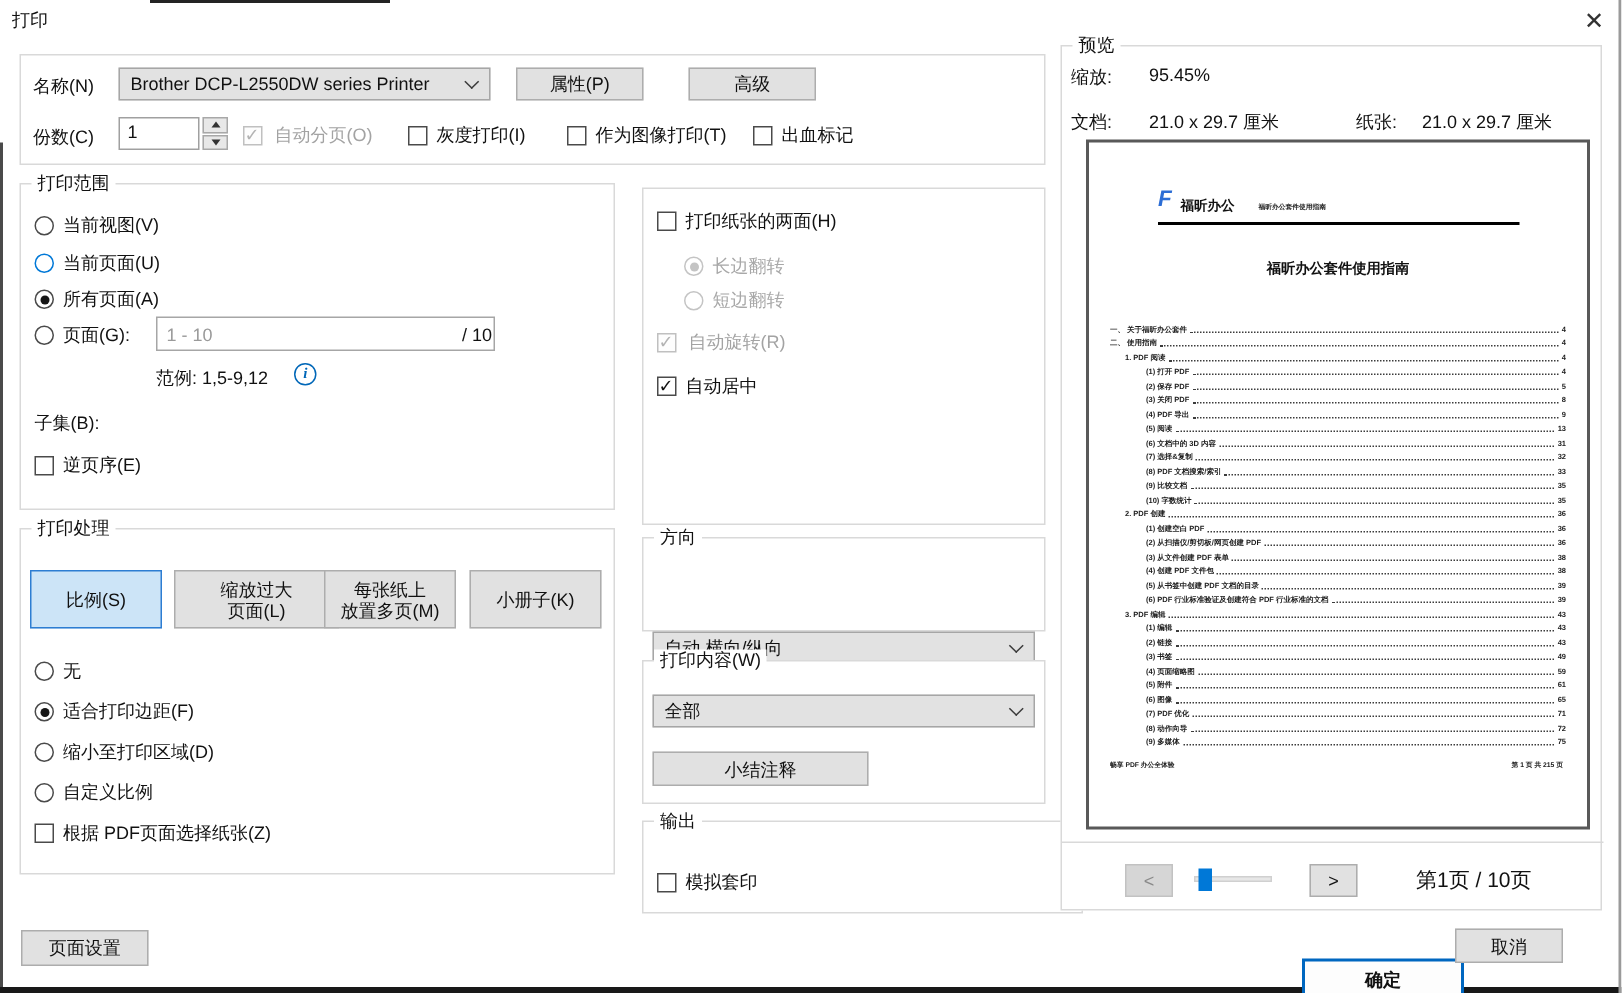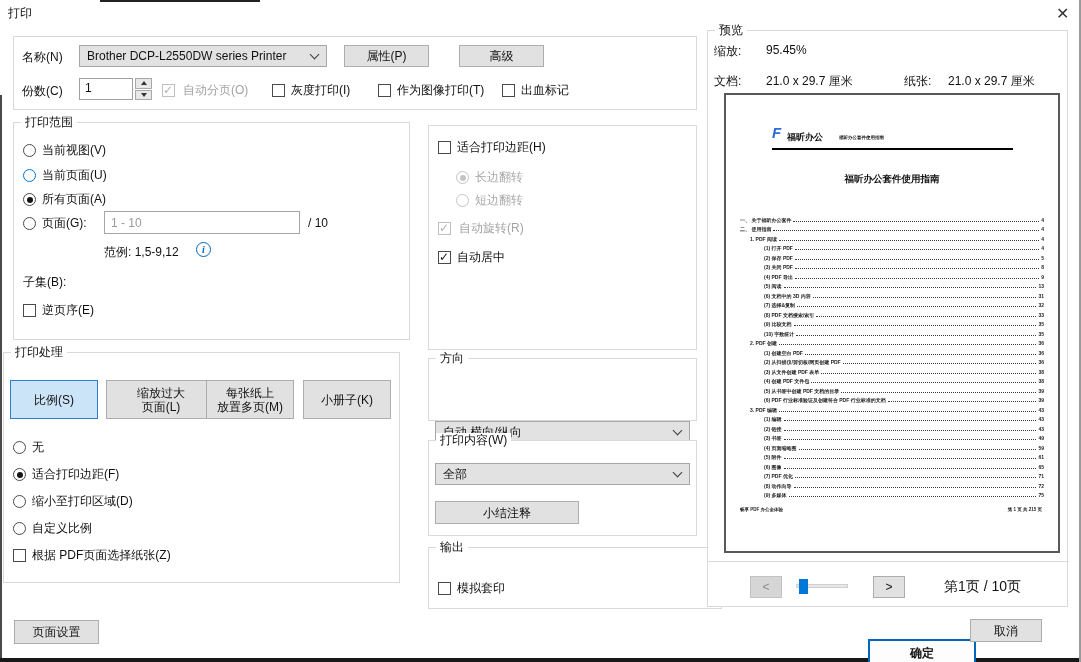--- a/index.html
+++ b/index.html
@@ -115,32 +115,32 @@
     <span>当前页面(U)</span>
   </label>
   <label class="rad checked" style="left:9px;top:68px;">
     <span class="dot"></span>
     <span>所有页面(A)</span>
   </label>
   <label class="rad" style="left:9px;top:92px;">
     <span class="dot"></span>
     <span>页面(G):</span>
   </label>
-  <input class="inp" style="left: 90px; top: 88px; width: 196px; height: 23px;" placeholder="1 - 10">
+  <input class="inp" style="left: 90px; top: 88px; width: 226px; height: 23px;" placeholder="1 - 10">
   <div class="abs" style="left:294px;top:93px;">/ 10</div>
   <div class="abs" style="left:90px;top:121px;">范例: 1,5-9,12</div>
   <span class="info-i abs" style="left:182px;top:119px;">i</span>
   <div class="abs" style="left:9px;top:151px;">子集(B):</div>
   <label class="cb" style="left:9px;top:179px;">
     <span class="bx"></span>
     <span>逆页序(E)</span>
   </label>
 </div>
 
-<div class="grp" style="left:3px;top:352px;width:397px;height:231px;padding-left:44px;">
+<div class="grp" style="left:13px;top:352px;width:397px;height:231px;padding-left:44px;">
   <div class="legend">打印处理</div>
   <div class="btn sel" style="left:6px;top:27px;width:88px;height:39px;">比例(S)</div>
   <div class="btn" style="left:102px;top:27px;width:110px;height:39px;">缩放过大
 页面(L)</div>
   <div class="btn" style="left:202px;top:27px;width:88px;height:39px;">每张纸上
 放置多页(M)</div>
   <div class="btn" style="left:299px;top:27px;width:88px;height:39px;">小册子(K)</div>
   <label class="rad" style="left:9px;top:86px;">
     <span class="dot"></span>
     <span>无</span>
@@ -159,21 +159,21 @@
   </label>
   <label class="cb" style="left:9px;top:194px;">
     <span class="bx"></span>
     <span>根据 PDF页面选择纸张(Z)</span>
   </label>
 </div>
 
 <div class="grp" style="left:428px;top:125px;width:269px;height:225px;">
   <label class="cb" style="left:9px;top:13px;">
     <span class="bx"></span>
-    <span>适合打印边距(H)</span>
+    <span>打印纸张的两面(H)</span>
   </label>
   <label class="rad checked dis" style="left:27px;top:43px;">
     <span class="dot"></span>
     <span>长边翻转</span>
   </label>
   <label class="rad dis" style="left:27px;top:66px;">
     <span class="dot"></span>
     <span>短边翻转</span>
   </label>
   <label class="cb checked dis" style="left:9px;top:94px;">

